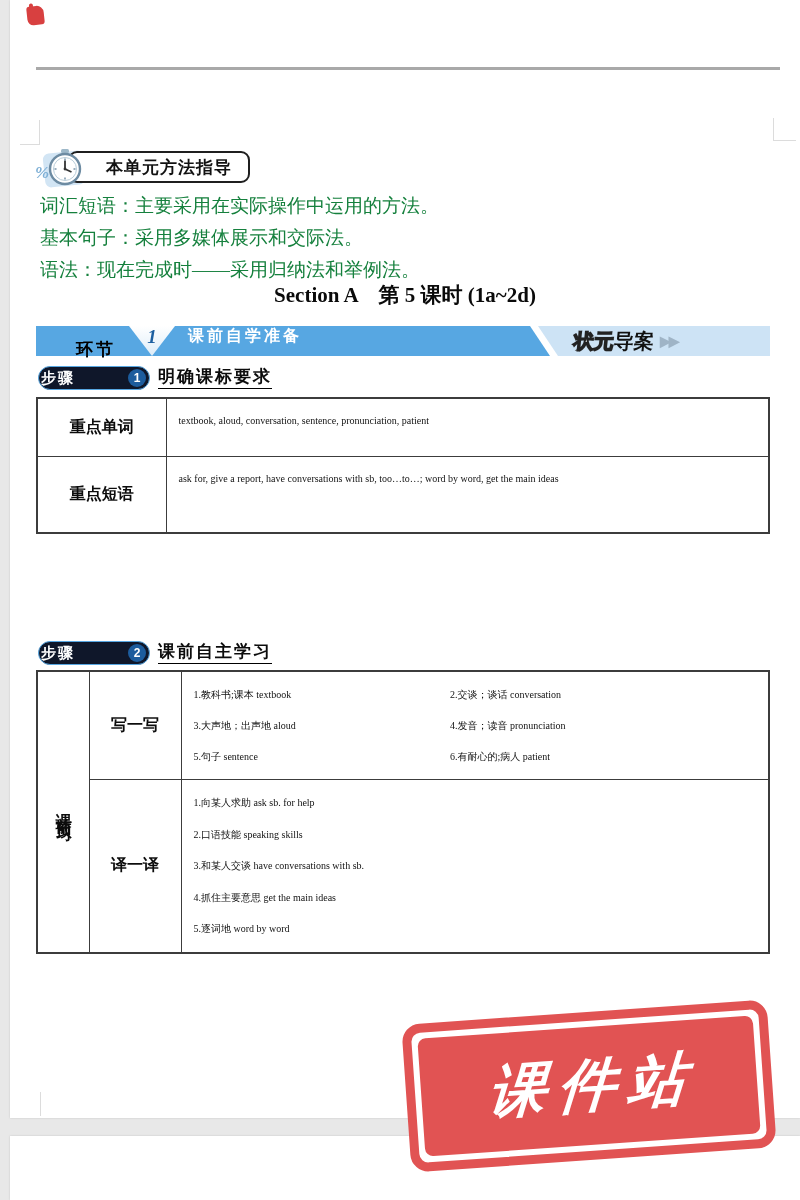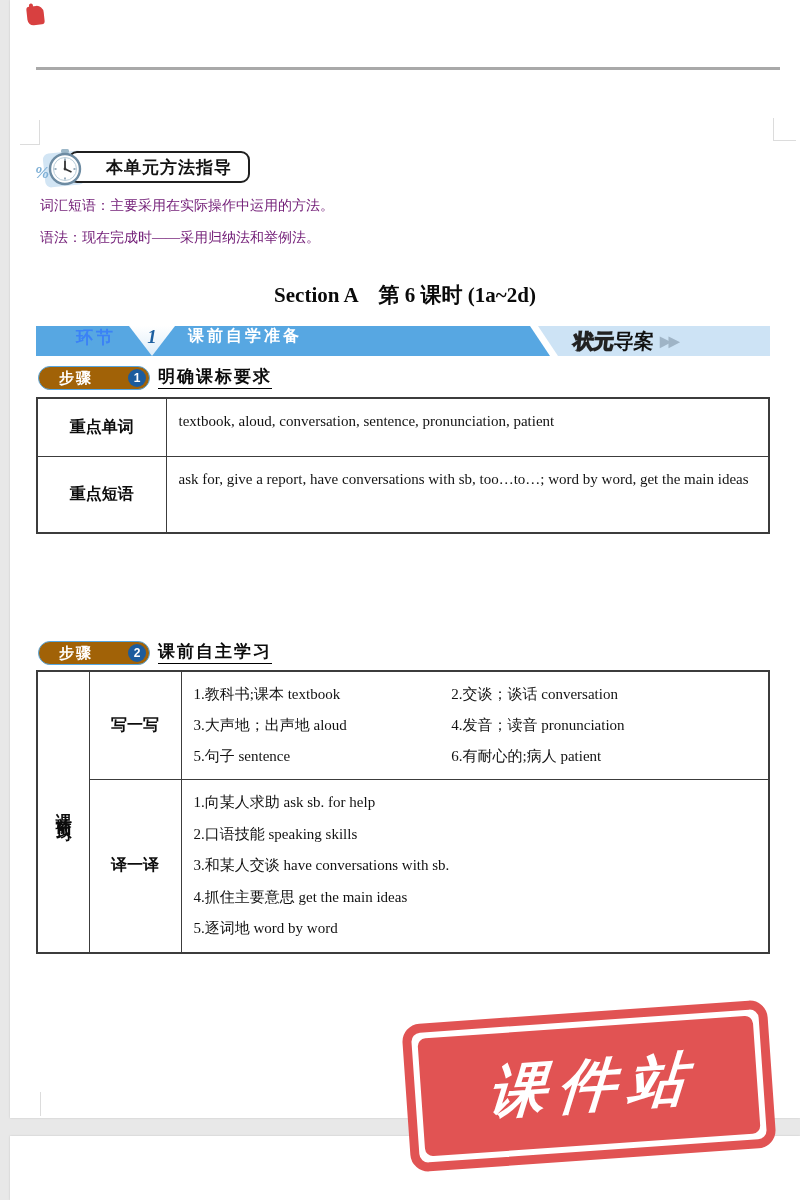--- a/index.html
+++ b/index.html
@@ -28,62 +28,62 @@
 
   
   .mg-backdrop{left:44px;top:152px;width:40px;height:34px;background:#d2e5f4;border-radius:6px;transform:rotate(-6deg);}
   .mg-percent{left:35px;top:163px;font:italic bold 17px "Liberation Serif",serif;color:#7fb0d6;}
   .mg-box{left:68px;top:151px;width:158px;height:28px;background:#fff;border:2px solid #1f1f1f;border-radius:9px;
     display:flex;align-items:center;justify-content:center;padding-left:20px;}
   .mg-box span{font:bold 17px "Liberation Sans",sans-serif;letter-spacing:1px;color:#111;}
   .mg-clock{left:46px;top:148px;}
 
   
-  .mg-lines{left:40px;top:190px;width:700px;font-size:14px;line-height:32px;color:#701a75;}
+  .mg-lines{left:40px;top:190px;width:700px;font-size:19px;line-height:32px;color:#15803d;}
 
   
   .section-title{left:10px;top:281px;width:790px;text-align:center;
     font:bold 21px "Liberation Serif",serif;color:#0a0a0a;white-space:pre;}
 
   
   .banner{left:36px;top:326px;width:734px;height:30px;background:#ffffff;}
   .banner .seg-light{position:absolute;inset:0;background:#cde3f5;
     clip-path:polygon(502px 0,734px 0,734px 30px,522px 30px);}
   .banner .seg-blue{position:absolute;inset:0;background:#57a7e2;
     clip-path:polygon(0 0,494px 0,514px 30px,0 30px);}
-  .banner .stage-label{position:absolute;left:40px;top:0;line-height:30px;
-    font:bold 17px "Liberation Sans",sans-serif;letter-spacing:3px;color:#3b82f6;}
+  .banner .stage-label{position:absolute;left:40px;top:12px;line-height:30px;
+    font:bold 17px "Liberation Sans",sans-serif;letter-spacing:3px;color:#000000;}
   .banner .pennant{position:absolute;left:93px;top:0;width:46px;height:30px;
     background:linear-gradient(180deg,#ffffff,#ddecf8);
     clip-path:polygon(0 0,100% 0,50% 100%);text-align:center;}
   .banner .pennant b{font:italic bold 19px "Liberation Serif",serif;color:#1d5fa0;line-height:22px;}
   .banner .stage-title{position:absolute;left:152px;top:0;line-height:30px;
     font:bold 16px "Liberation Sans",sans-serif;letter-spacing:3px;color:#ffffff;}
   .banner .brand{position:absolute;left:538px;top:0;height:30px;display:flex;align-items:center;
     font:bold 20px "Liberation Sans",sans-serif;}
   .banner .brand .outl{color:#ffffff;-webkit-text-stroke:1.3px #222;text-shadow:0 0 1px #222;transform:skewX(-6deg);}
   .banner .brand .solid{color:#111;transform:skewX(-6deg);}
   .banner .brand .arrows{color:#9fb4c6;font-size:14px;margin-left:6px;letter-spacing:-2px;}
 
   
-  .step-pill{width:112px;height:24px;border-radius:13px;background:#a16207;border:1px solid #57a7e2;
-    display:flex;align-items:center;justify-content:space-between;padding:0 3px 0 20px;box-sizing:border-box;}
+  .step-pill{width:112px;height:24px;border-radius:13px;background:#0f172a;border:1px solid #57a7e2;
+    display:flex;align-items:center;justify-content:space-between;padding:0 3px 0 2px;box-sizing:border-box;}
   .step-pill .word{font:bold 15px "Liberation Sans",sans-serif;color:#ffffff;letter-spacing:2px;}
   .step-pill .num{width:18px;height:18px;border-radius:50%;background:#1c5c9d;color:#fff;
     font:bold 12px "Liberation Sans",sans-serif;display:flex;align-items:center;justify-content:center;}
   .step-title{font:bold 17px "Liberation Sans",sans-serif;letter-spacing:2px;color:#0c0c0c;
     border-bottom:1px solid #000;padding-bottom:0;}
 
   
   table.doc{border-collapse:collapse;table-layout:fixed;}
   table.doc td,table.doc th{border:1.5px solid #3c3c3c;box-sizing:border-box;}
   table.doc{border:2px solid #3c3c3c;}
   .cell-label{font:bold 16px "Liberation Sans",sans-serif;text-align:center;vertical-align:middle;color:#0c0c0c;}
   .cell-head{font:bold 16px "Liberation Sans",sans-serif;text-align:center;vertical-align:middle;color:#0c0c0c;}
-  .cell-content{font-size:15px;vertical-align:top;padding:7px 12px;line-height:30px;color:#121212;}
+  .cell-content{font-size:10px;vertical-align:top;padding:7px 12px;line-height:30px;color:#121212;}
   .vertical-label{writing-mode:vertical-rl;text-orientation:upright;margin:auto;
     font:bold 16px "Liberation Sans",sans-serif;letter-spacing:5px;color:#0c0c0c;}
   .pair-left{display:inline-block;width:254px;}
 
   
   .stamp{left:406px;top:1012px;width:366px;height:148px;transform:rotate(-4deg);z-index:9;
     border:9px solid #e15353;border-radius:18px;background:#ffffff;padding:6px;box-sizing:border-box;}
   .stamp-inner{width:100%;height:100%;background:#e15353;border-radius:8px;
     display:flex;align-items:center;justify-content:center;}
   .stamp-inner span{font:italic bold 58px "Liberation Sans",sans-serif;color:#ffffff;
@@ -118,24 +118,25 @@
   <line x1="19" y1="21" x2="25.5" y2="24" stroke="#333" stroke-width="1.8"></line>
   <circle cx="19" cy="21" r="1.4" fill="#333"></circle>
   <line x1="19" y1="10.5" x2="19" y2="12.5" stroke="#6d8ba2" stroke-width="1.4"></line>
   <line x1="19" y1="29.5" x2="19" y2="31.5" stroke="#6d8ba2" stroke-width="1.4"></line>
   <line x1="8.5" y1="21" x2="10.5" y2="21" stroke="#6d8ba2" stroke-width="1.4"></line>
   <line x1="27.5" y1="21" x2="29.5" y2="21" stroke="#6d8ba2" stroke-width="1.4"></line>
 </svg>
 
 <div class="abs mg-lines">
   <div>词汇短语：主要采用在实际操作中运用的方法。</div>
+  <div>基本句子：采用多媒体展示和交际法。</div>
   <div>语法：现在完成时——采用归纳法和举例法。</div>
 </div>
 
-<div class="abs section-title">Section A　第 6 课时 (1a~2d)</div>
+<div class="abs section-title">Section A　第 5 课时 (1a~2d)</div>
 
 <div class="abs banner">
   <div class="seg-light"></div>
   <div class="seg-blue"></div>
   <span class="stage-label">环节</span>
   <div class="pennant">
     <b>1</b>
   </div>
   <span class="stage-title">课前自学准备</span>
   <div class="brand">

